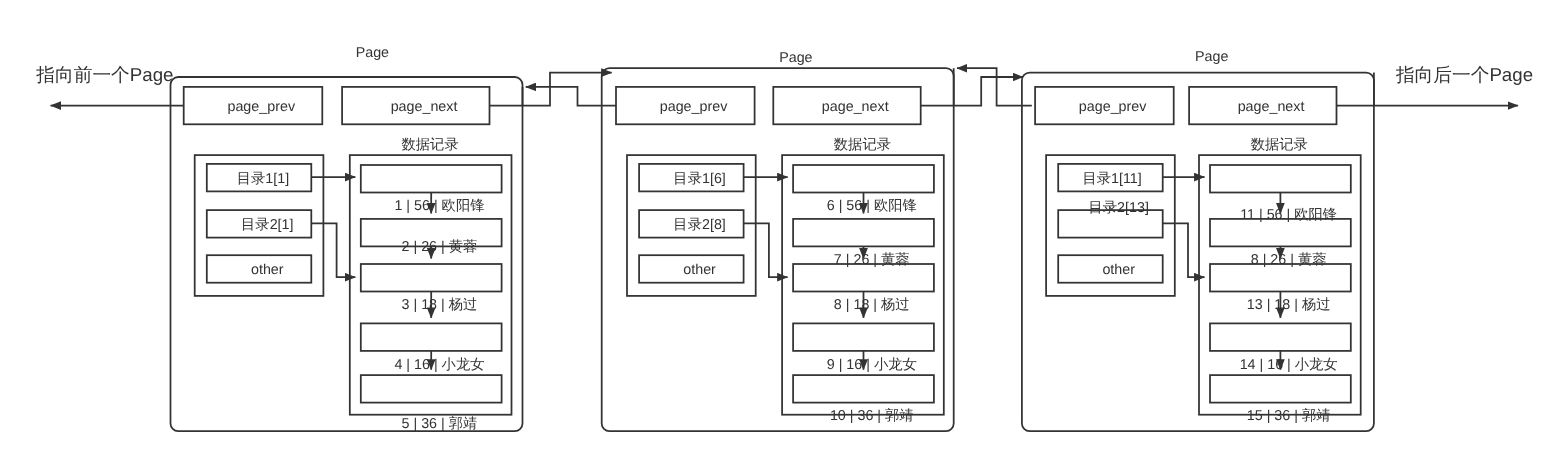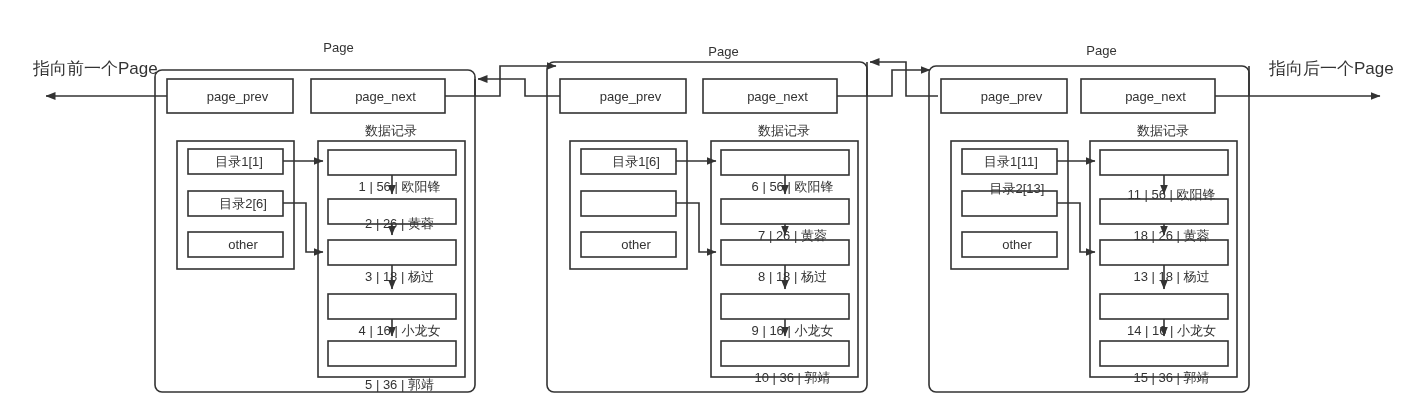--- a/index.html
+++ b/index.html
@@ -141,49 +141,50 @@
       <path d="M1249,66 L1249,96"></path>
 
     </g>
   </svg>
 
   <div class="lbl page-title" style="left:315px;top:41px;">Page</div>
   <div class="boxtext" style="left:167px;top:79px;width:126px;height:34px;">page_prev</div>
   <div class="boxtext" style="left:311px;top:79px;width:134px;height:34px;">page_next</div>
   <div class="lbl" style="left:391px;top:124px;transform:translateX(-50%);">数据记录</div>
   <div class="boxtext" style="left:184px;top:149px;width:95px;height:25px;">目录1[1]</div>
-  <div class="boxtext" style="left:188px;top:191px;width:95px;height:25px;">目录2[6]</div>
+  <div class="boxtext" style="left:188px;top:191px;width:95px;height:25px;">目录2[1]</div>
   <div class="boxtext" style="left:188px;top:232px;width:95px;height:25px;">other</div>
   <div class="boxtext rec-text" style="left:328px;top:150px;width:128px;height:25px;">1 | 56 | 欧阳锋</div>
   <div class="boxtext rec-text" style="left:328px;top:187px;width:128px;height:25px;">2 | 26 | 黄蓉</div>
   <div class="boxtext rec-text" style="left:328px;top:240px;width:128px;height:25px;">3 | 18 | 杨过</div>
   <div class="boxtext rec-text" style="left:328px;top:294px;width:128px;height:25px;">4 | 16 | 小龙女</div>
   <div class="boxtext rec-text" style="left:328px;top:341px;width:128px;height:40px;">5 | 36 | 郭靖</div>
 
   <div class="lbl page-title" style="left:700px;top:45px;">Page</div>
   <div class="boxtext" style="left:560px;top:79px;width:126px;height:34px;">page_prev</div>
   <div class="boxtext" style="left:703px;top:79px;width:134px;height:34px;">page_next</div>
   <div class="lbl" style="left:784px;top:124px;transform:translateX(-50%);">数据记录</div>
   <div class="boxtext" style="left:581px;top:149px;width:95px;height:25px;">目录1[6]</div>
+  <div class="boxtext" style="left:581px;top:191px;width:95px;height:25px;">目录2[8]</div>
   <div class="boxtext" style="left:581px;top:232px;width:95px;height:25px;">other</div>
   <div class="boxtext rec-text" style="left:721px;top:150px;width:128px;height:25px;">6 | 56 | 欧阳锋</div>
   <div class="boxtext rec-text" style="left:721px;top:199px;width:128px;height:25px;">7 | 26 | 黄蓉</div>
   <div class="boxtext rec-text" style="left:721px;top:240px;width:128px;height:25px;">8 | 18 | 杨过</div>
   <div class="boxtext rec-text" style="left:721px;top:294px;width:128px;height:25px;">9 | 16 | 小龙女</div>
   <div class="boxtext rec-text" style="left:721px;top:341px;width:128px;height:25px;">10 | 36 | 郭靖</div>
 
   <div class="lbl page-title" style="left:1078px;top:44px;">Page</div>
   <div class="boxtext" style="left:941px;top:79px;width:126px;height:34px;">page_prev</div>
   <div class="boxtext" style="left:1081px;top:79px;width:134px;height:34px;">page_next</div>
   <div class="lbl" style="left:1163px;top:124px;transform:translateX(-50%);">数据记录</div>
   <div class="boxtext" style="left:962px;top:149px;width:83px;height:25px;">目录1[11]</div>
   <div class="boxtext" style="left:962px;top:176px;width:95px;height:25px;">目录2[13]</div>
   <div class="boxtext" style="left:962px;top:232px;width:95px;height:25px;">other</div>
   <div class="boxtext rec-text" style="left:1100px;top:158px;width:128px;height:25px;">11 | 56 | 欧阳锋</div>
-  <div class="boxtext rec-text" style="left:1100px;top:199px;width:128px;height:25px;">18 | 26 | 黄蓉</div>
+  <div class="boxtext rec-text" style="left:1100px;top:199px;width:128px;height:25px;">8 | 26 | 黄蓉</div>
   <div class="boxtext rec-text" style="left:1100px;top:240px;width:128px;height:25px;">13 | 18 | 杨过</div>
   <div class="boxtext rec-text" style="left:1100px;top:294px;width:128px;height:25px;">14 | 16 | 小龙女</div>
   <div class="boxtext rec-text" style="left:1100px;top:341px;width:128px;height:25px;">15 | 36 | 郭靖</div>
 
   <div class="lbl edge-label" style="left:33px;top:60px;">指向前一个Page</div>
   <div class="lbl edge-label" style="left:1269px;top:60px;">指向后一个Page</div>
 
 </div>
 
 </body></html>

